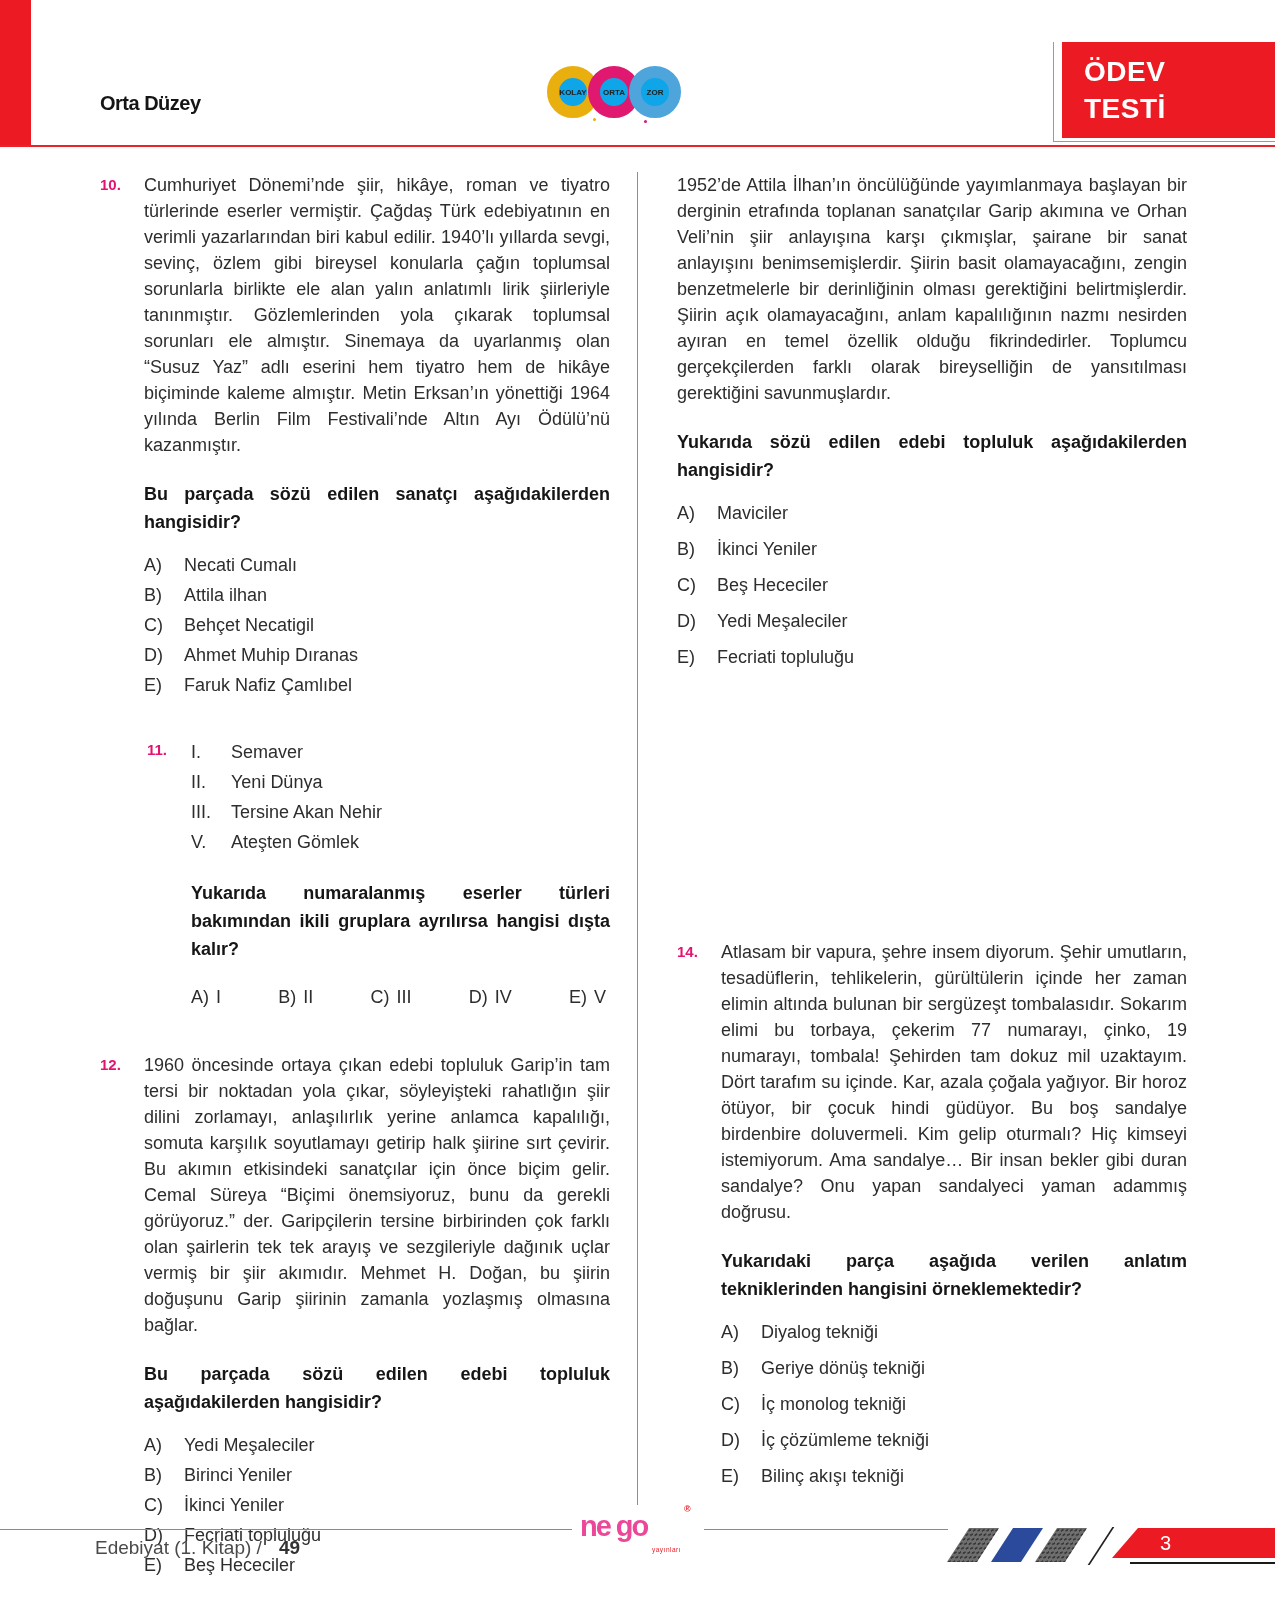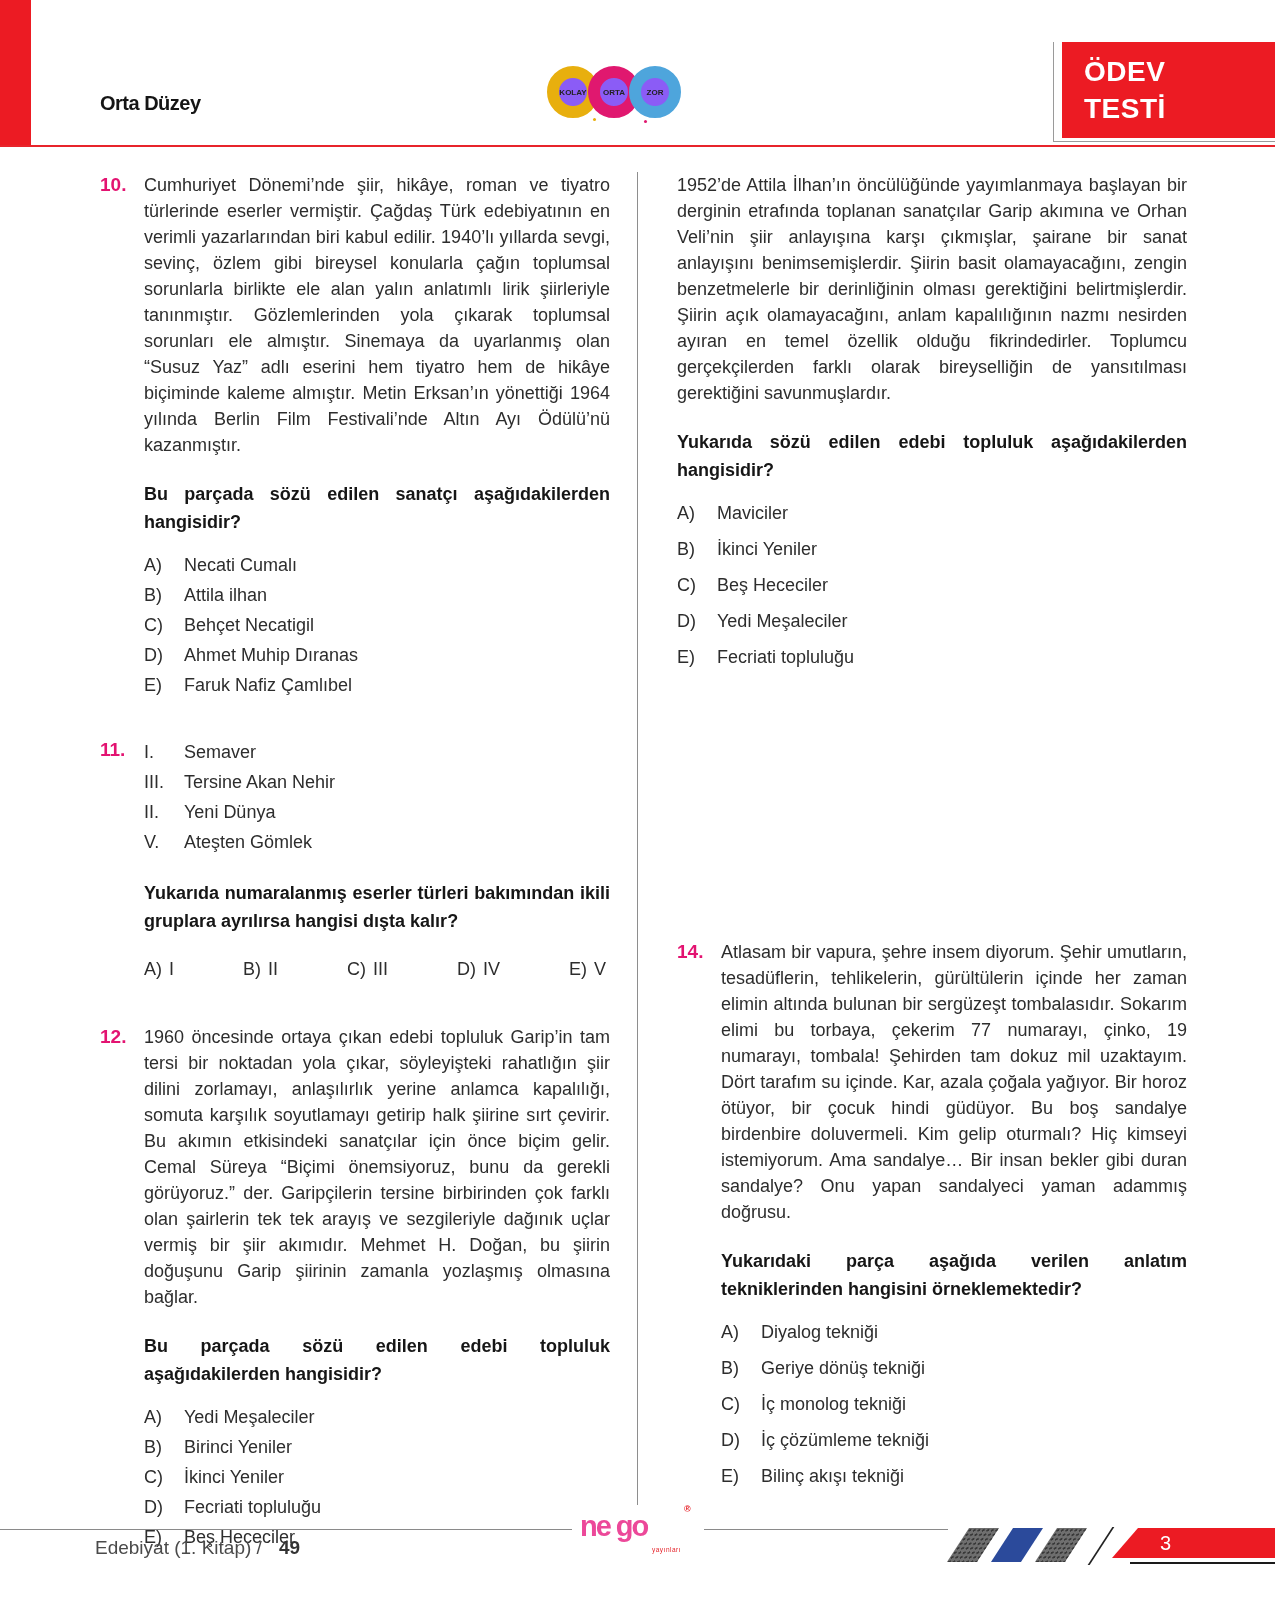--- a/index.html
+++ b/index.html
@@ -10,21 +10,21 @@
   }
   .page{position:absolute;inset:0;overflow:hidden;background:#fff;}
 
   
   .red-bar{position:absolute;left:0;top:0;width:31px;height:145px;background:#EC1B23;}
   .page-title{position:absolute;left:100px;top:92px;font-size:20px;font-weight:bold;
     letter-spacing:-0.5px;color:#151515;}
   .header-rule{position:absolute;left:0;top:145px;width:1275px;height:2px;background:#E8242B;}
 
   .badges{position:absolute;left:547px;top:66px;display:flex;align-items:center;}
-  .ring{width:28px;height:28px;border-radius:50%;background:#8b5cf6;display:flex;
+  .ring{width:28px;height:28px;border-radius:50%;background:#0ea5e9;display:flex;
     align-items:center;justify-content:center;font-size:8px;font-weight:bold;color:#222;
     position:relative;}
   .ring-easy{border:12px solid #E8AF0E;z-index:1;}
   .ring-medium{border:12px solid #E0186F;margin-left:-11px;z-index:2;}
   .ring-hard{border:12px solid #4EA5DC;margin-left:-11px;z-index:3;}
   .confetti{position:absolute;left:42px;top:8px;width:3px;height:3px;border-radius:50%;
     background:#E0186F;
     box-shadow:8px 34px 0 #E0186F,4px 44px 0 #E8AF0E,58px 6px 0 #4EA5DC,
                62px 38px 0 #4EA5DC,55px 46px 0 #E0186F;}
 
@@ -35,38 +35,38 @@
     padding:11px 0 0 22px;letter-spacing:0.5px;}
 
   
   .content{position:absolute;left:100px;top:172px;width:1087px;}
   .col{position:absolute;top:0;width:510px;}
   .col-left{left:0;}
   .col-right{left:577px;}
   .divider{position:absolute;left:637px;top:172px;width:1px;height:1333px;background:#8e8e8e;}
 
   .q{display:flex;}
-  .qnum{flex:0 0 44px;font-weight:bold;font-size:19px;color:#E31371;line-height:26px;}
+  .qnum{flex:0 0 44px;font-weight:bold;font-size:15px;color:#E31371;line-height:26px;}
   .qcontent{flex:1;min-width:0;}
   .qtext{font-size:18px;line-height:26px;text-align:justify;color:#2d2d2d;}
   .qstem{font-size:18px;line-height:28px;font-weight:bold;color:#161616;
     text-align:justify;margin-top:22px;}
   .opts{margin-top:19px;}
   .opt{display:flex;font-size:18px;line-height:21px;}
   .col-left .opt{margin-bottom:9px;}
   .col-right .opt{margin-bottom:15px;}
   .opt-letter{flex:0 0 40px;}
   .rlist{margin:0;}
   .ritem{display:flex;font-size:18px;line-height:30px;}
   .rnum{flex:0 0 40px;}
   .opts-h{display:flex;justify-content:space-between;margin-top:23px;padding-right:4px;
     font-size:18px;line-height:22px;}
   .opt-h{display:flex;}
   .opt-h .opt-letter{flex:none;margin-right:7px;}
-  .q11{margin-top:32px;}
+  .q11{margin-top:32px;margin-left:47px;}
   .q12{margin-top:44px;}
   .q14{margin-top:256px;}
 
   
   .footer-rule-left{position:absolute;left:0;top:1529px;width:572px;height:1px;background:#8a8a8a;}
   .footer-rule-mid{position:absolute;left:704px;top:1529px;width:244px;height:1px;background:#8a8a8a;}
   .footer-book{position:absolute;left:95px;top:1537px;font-size:19px;color:#4a4a4a;}
   .footer-book .ital{margin-top:35px;}
   .footer-book .bold{font-style:normal;font-weight:bold;color:#333;margin-left:17px;}
 
@@ -157,26 +157,26 @@
 
       <div class="q q11">
         <div class="qnum">11.</div>
         <div class="qcontent">
           <div class="rlist">
             <div class="ritem">
                 <span class="rnum">I.</span>
                 <span>Semaver</span>
               </div>
             <div class="ritem">
+                <span class="rnum">II.</span>
+                <span>Yeni Dünya</span>
+              </div>
+            <div class="ritem">
                 <span class="rnum">III.</span>
                 <span>Tersine Akan Nehir</span>
-              </div>
-            <div class="ritem">
-                <span class="rnum">II.</span>
-                <span>Yeni Dünya</span>
               </div>
             <div class="ritem">
                 <span class="rnum">V.</span>
                 <span>Ateşten Gömlek</span>
               </div>
           </div>
           <div class="qstem">Yukarıda numaralanmış eserler türleri bakımından ikili gruplara ayrılırsa hangisi dışta kalır?</div>
           <div class="opts-h">
             <span class="opt-h">
                 <span class="opt-letter">A)</span>

